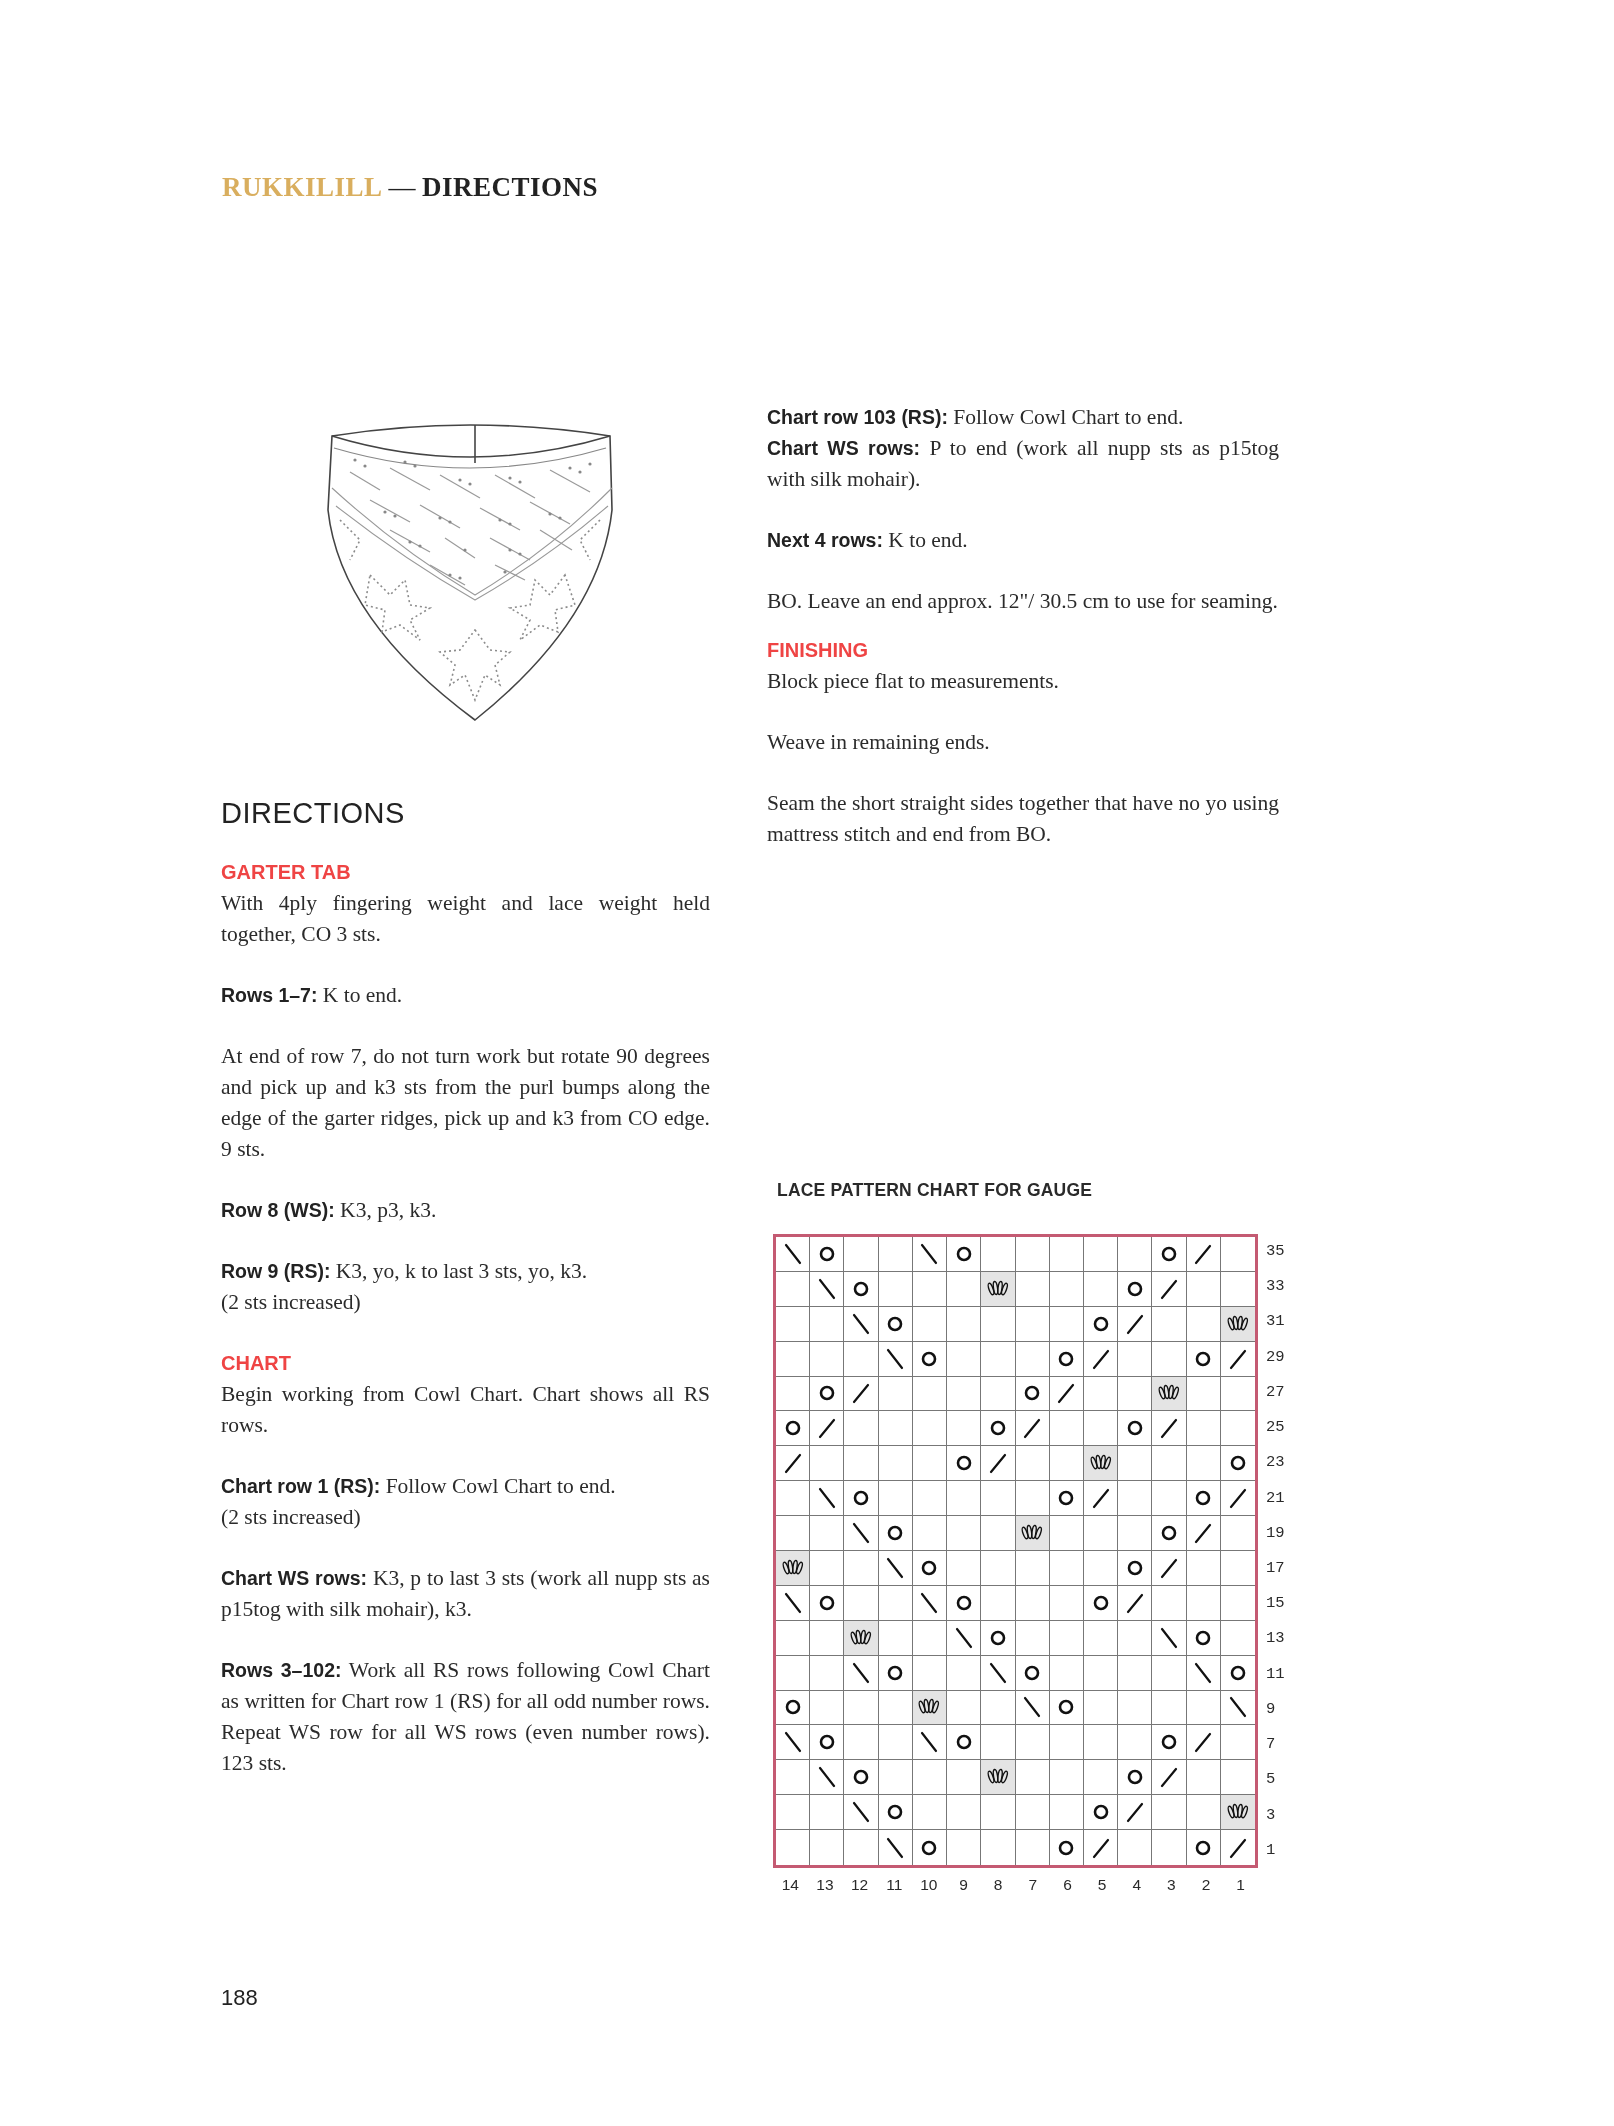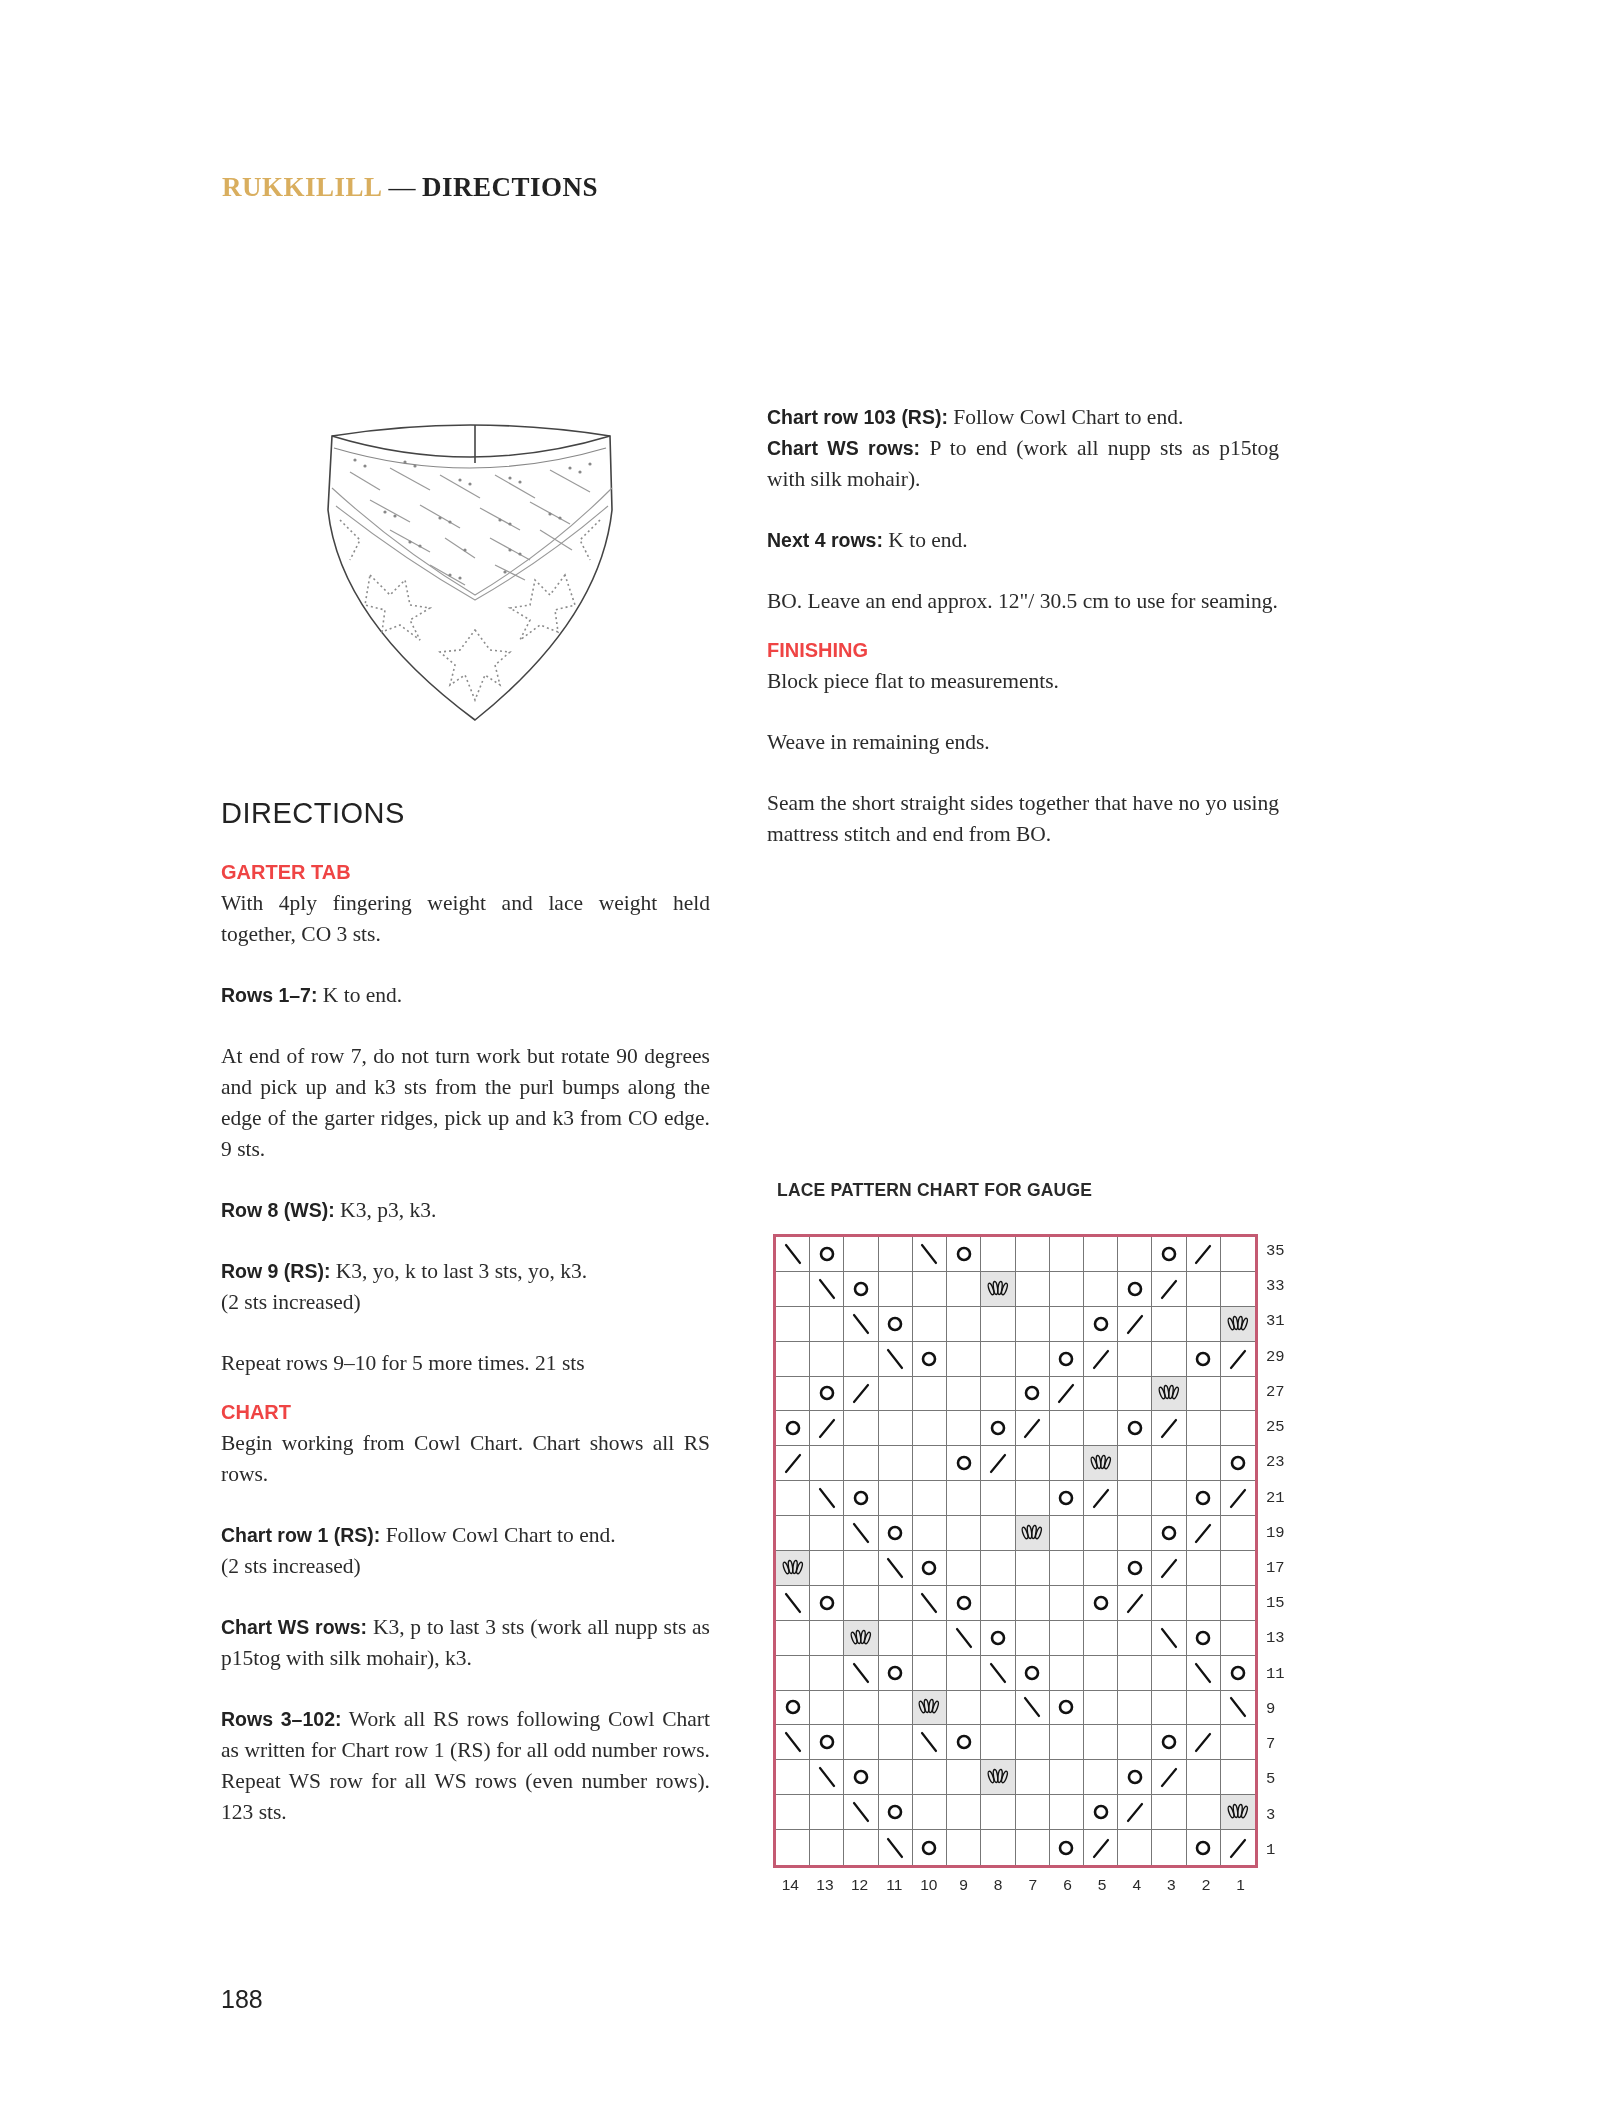--- a/index.html
+++ b/index.html
@@ -34,21 +34,21 @@
   .cell.last-row { border-bottom: none; }
   .cell.nupp { background: #E4E4E4; }
   .cell svg { width: 26px; height: 26px; }
 
   .row-labels { position: absolute; left: 1262px; top: 1234px; height: 634px; width: 40px; }
   .row-label { position: absolute; left: 4px; font-size: 15.5px; color: #2a2a2a; height: 35.2px; line-height: 35.2px; font-family: Liberation Mono, monospace; }
 
   .col-labels { position: absolute; left: 773px; top: 1872px; width: 485px; display: grid; grid-template-columns: repeat(14, 1fr); }
   .col-label { text-align: center; font-size: 15.5px; color: #2a2a2a; line-height: 26px; }
 
-  .page-number { position: absolute; left: 221px; top: 1985px; font-size: 25px; color: #222; }
+  .page-number { position: absolute; left: 221px; top: 1985px; font-size: 22px; color: #222; }
 </style>
 </head>
 <body>
 
 <div class="running-head serif">
   <span class="brand">RUKKILILL</span><span class="dash">—</span><span class="section">DIRECTIONS</span>
 </div>
 
 <div class="illustration">
   <svg viewBox="0 0 320 315" width="320" height="315">
@@ -130,21 +130,20 @@
 
   <p class="para"><span class="lead">Rows 1–7:</span><span> K to end.</span></p>
 
   <p class="para">At end of row 7, do not turn work but rotate 90 degrees and pick up and k3 sts from the purl bumps along the edge of the garter ridges, pick up and k3 from CO edge. 9 sts.</p>
 
   <p class="para"><span class="lead">Row 8 (WS):</span><span> K3, p3, k3.</span></p>
 
   <p class="para"><span class="lead">Row 9 (RS):</span><span> K3, yo, k to last 3 sts, yo, k3.</span><br><span>(2 sts increased)</span></p>
 
 
-  <p class="para" style="margin-bottom:18px">Repeat rows 9–10 for 5 more times. 21 sts</p>
 
   <h3 class="h3 sans">CHART</h3>
   <p class="para">Begin working from Cowl Chart. Chart shows all RS rows.</p>
 
   <p class="para"><span class="lead">Chart row 1 (RS):</span><span> Follow Cowl Chart to end.</span><br><span>(2 sts increased)</span></p>
 
   <p class="para"><span class="lead">Chart WS rows:</span><span> K3, p to last 3 sts (work all nupp sts as p15tog with silk mohair), k3.</span></p>
 
   <p class="para"><span class="lead">Rows 3–102:</span><span> Work all RS rows following Cowl Chart as written for Chart row 1 (RS) for all odd number rows. Repeat WS row for all WS rows (even number rows). 123 sts.</span></p>
 </div>

